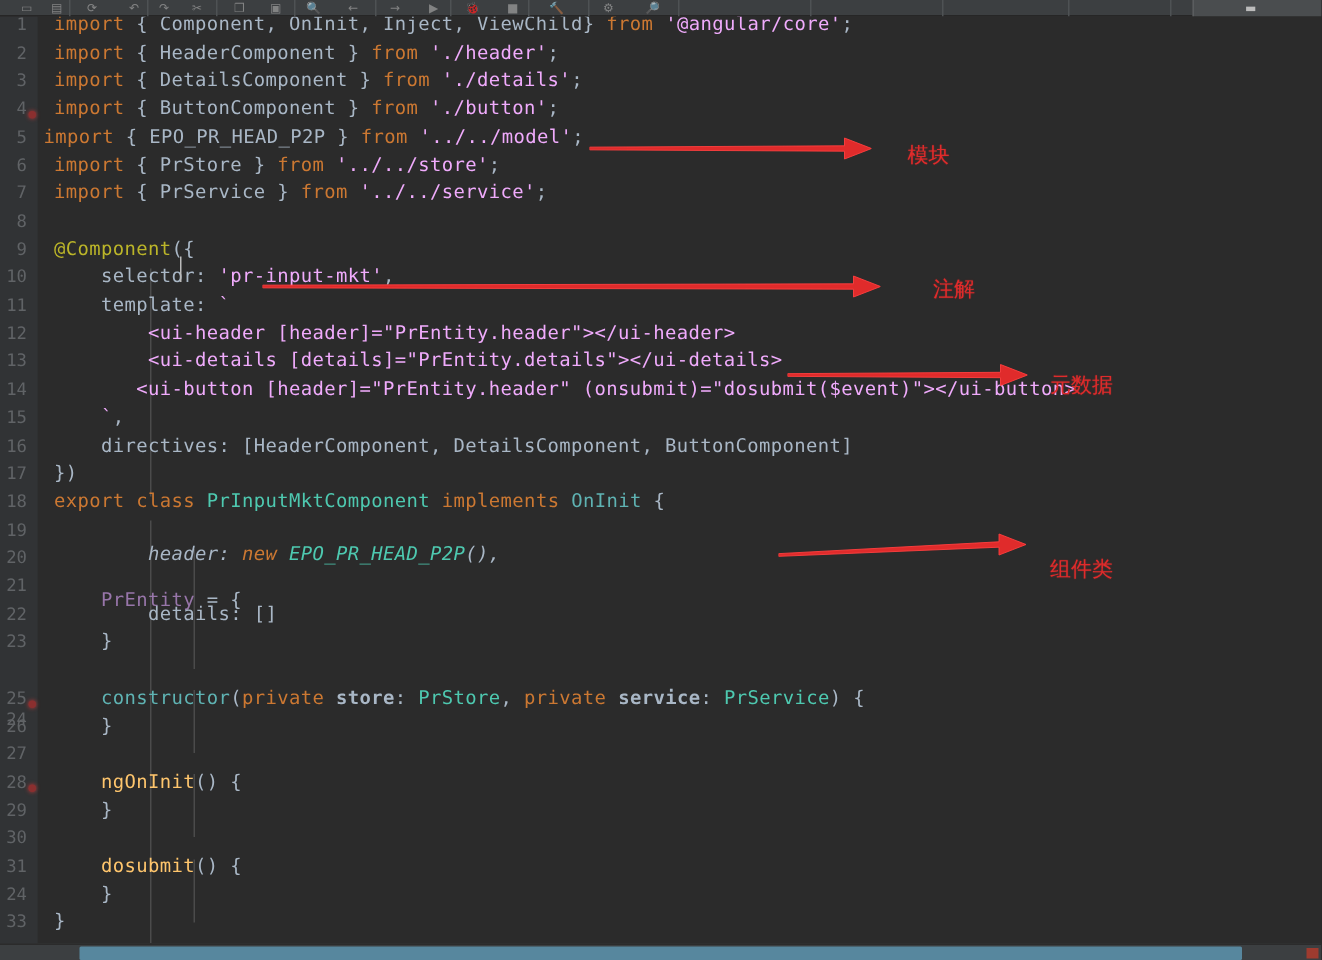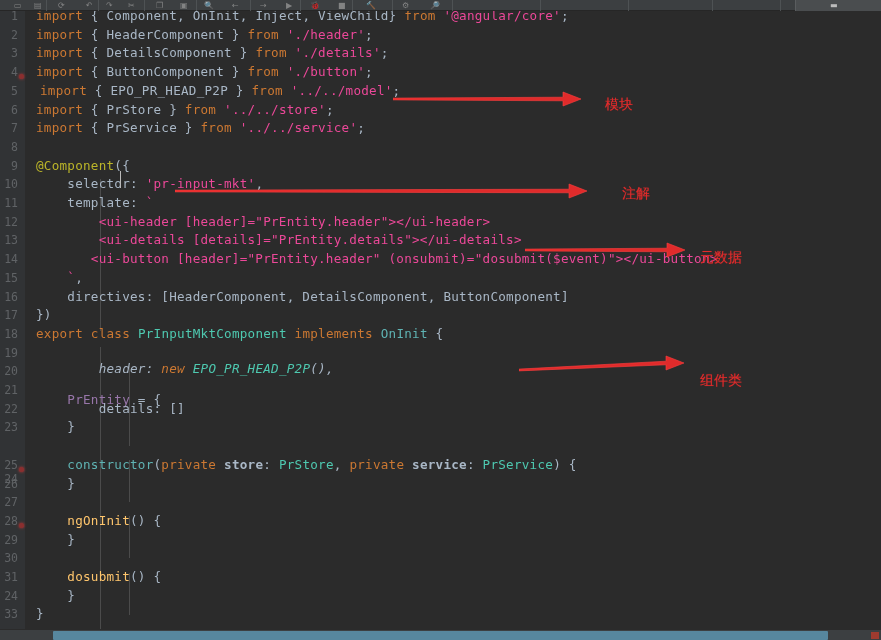--- a/index.html
+++ b/index.html
@@ -62,21 +62,21 @@
     white-space:pre;font-size:12.6px;
     font-family:"DejaVu Sans Mono","Liberation Mono",monospace;
     color:#a9b7c6;letter-spacing:0.02em;
   }
 
   
   .iguide{position:absolute;width:1px;background:#4b4b4b;}
 
   
   .kw  {color:#cc7832;}
-  .str {color:#ec4899;}      
+  .str {color:#f0abfc;}      
   .plain{color:#a9b7c6;}
   .type{color:#5fb3b3;}
   .cls {color:#4ec9b0;}
   .fn  {color:#ffc66d;}
   .ann {color:#bbb529;}
   .field{color:#9876aa;}
   .param{color:#a9b7c6;font-weight:bold;}
 
   
   .arrow{position:absolute;pointer-events:none;}
@@ -195,21 +195,21 @@
       <div class="iguide" style="left:76px;top:336px;height:282px;"></div>
       <div class="iguide" style="left:105px;top:355px;height:80px;"></div>
       <div class="iguide" style="left:105px;top:449px;height:42px;"></div>
       <div class="iguide" style="left:105px;top:505px;height:42px;"></div>
       <div class="iguide" style="left:105px;top:562px;height:42px;"></div>
       <div id="code-lines">
           <div class="line" style="top: -4px; left: 12px;"><span class="kw">import</span><span class="plain"> { </span><span class="plain">Component, OnInit, Inject, ViewChild</span><span class="plain">} </span><span class="kw">from</span><span class="plain"> </span><span class="str">'@angular/core'</span><span class="plain">;</span></div>
           <div class="line" style="top: 14.7px; left: 12px;"><span class="kw">import</span><span class="plain"> { HeaderComponent } </span><span class="kw">from</span><span class="plain"> </span><span class="str">'./header'</span><span class="plain">;</span></div>
           <div class="line" style="top: 33.4px; left: 12px;"><span class="kw">import</span><span class="plain"> { DetailsComponent } </span><span class="kw">from</span><span class="plain"> </span><span class="str">'./details'</span><span class="plain">;</span></div>
           <div class="line" style="top: 52.1px; left: 12px;"><span class="kw">import</span><span class="plain"> { ButtonComponent } </span><span class="kw">from</span><span class="plain"> </span><span class="str">'./button'</span><span class="plain">;</span></div>
-          <div class="line" style="top: 70.8px; left: 16px;"><span class="kw">import</span><span class="plain"> { EPO_PR_HEAD_P2P } </span><span class="kw">from</span><span class="plain"> </span><span class="str">'../../model'</span><span class="plain">;</span></div>
+          <div class="line" style="top: 70.8px; left: 5px;"><span class="kw">import</span><span class="plain"> { EPO_PR_HEAD_P2P } </span><span class="kw">from</span><span class="plain"> </span><span class="str">'../../model'</span><span class="plain">;</span></div>
           <div class="line" style="top: 89.5px; left: 12px;"><span class="kw">import</span><span class="plain"> { PrStore } </span><span class="kw">from</span><span class="plain"> </span><span class="str">'../../store'</span><span class="plain">;</span></div>
           <div class="line" style="top: 108.2px; left: 12px;"><span class="kw">import</span><span class="plain"> { PrService } </span><span class="kw">from</span><span class="plain"> </span><span class="str">'../../service'</span><span class="plain">;</span></div>
           <div class="line" style="top: 126.9px; left: 12px;">&nbsp;</div>
           <div class="line" style="top: 145.6px; left: 12px;"><span class="ann">@Component</span><span class="plain">({</span></div>
           <div class="line" style="top: 164.3px; left: 12px;"><span class="plain">    selector</span><span class="plain">: </span><span class="str">'pr-input-mkt'</span><span class="plain">,</span></div>
           <div class="line" style="top: 183px; left: 12px;"><span class="plain">    template</span><span class="plain">: </span><span class="str">`</span></div>
           <div class="line" style="top: 201.7px; left: 12px;"><span class="str">        &lt;ui-header [header]="PrEntity.header"&gt;&lt;/ui-header&gt;</span></div>
           <div class="line" style="top: 220.4px; left: 12px;"><span class="str">        &lt;ui-details [details]="PrEntity.details"&gt;&lt;/ui-details&gt;</span></div>
           <div class="line" style="top: 239.1px; left: 12px;"><span class="str">       &lt;ui-button [header]="PrEntity.header" (onsubmit)="dosubmit($event)"&gt;&lt;/ui-button&gt;</span></div>
           <div class="line" style="top: 257.8px; left: 12px;"><span class="str">    `</span><span class="plain">,</span></div>

